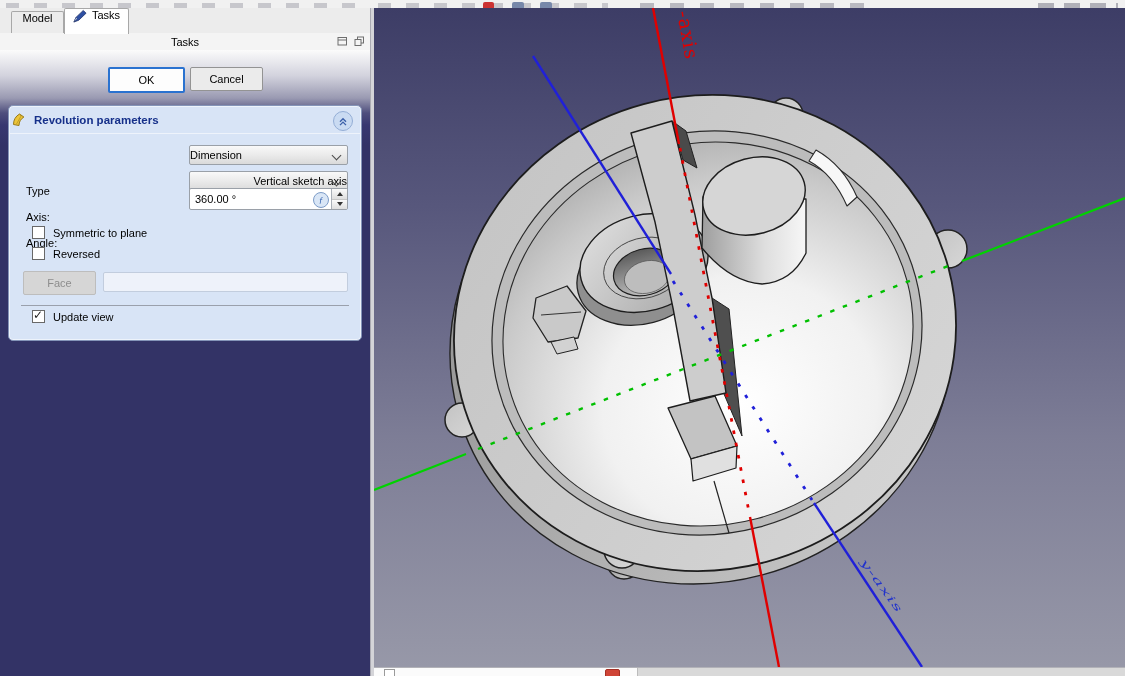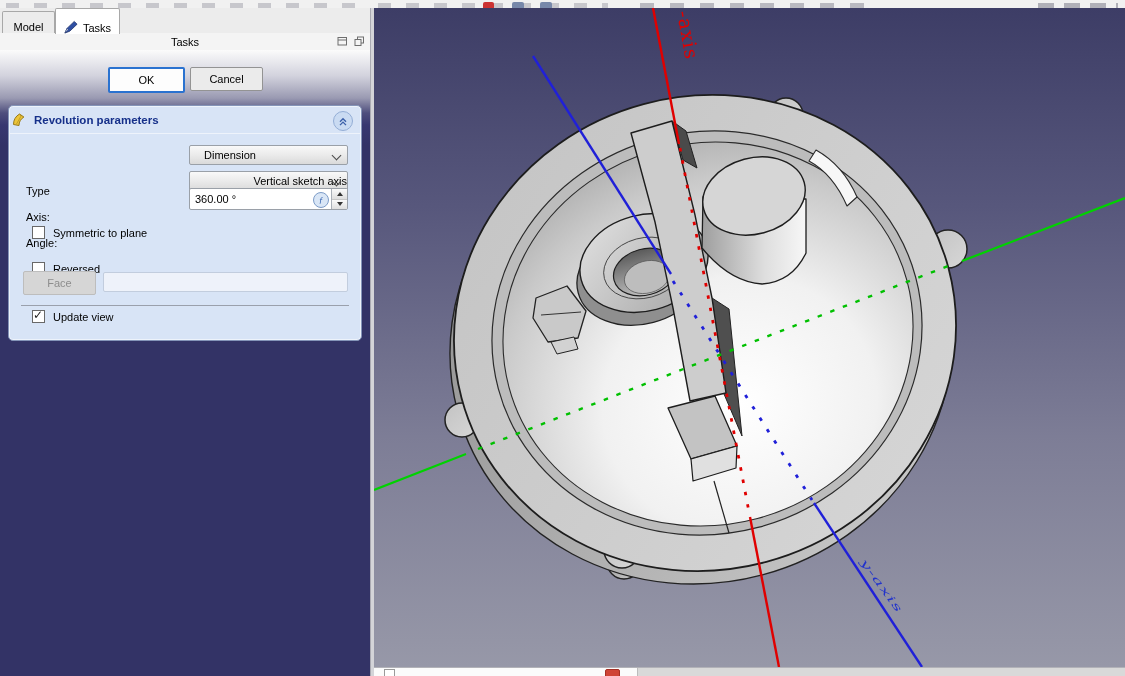--- a/index.html
+++ b/index.html
@@ -11,42 +11,42 @@
   .top-sliver .frag-row{position:absolute;left:6px;top:3px;height:5px;width:350px;
      background:repeating-linear-gradient(90deg,#c7c7cc 0 13px,transparent 13px 28px);}
   .top-sliver .frag-row.v2{left:378px;width:230px;}
   .top-sliver .frag-row.v3{left:640px;width:230px;background:repeating-linear-gradient(90deg,#b9b9c0 0 14px,transparent 14px 30px);}
   .top-sliver .frag-row.v4{left:1038px;width:80px;background:repeating-linear-gradient(90deg,#b0b0b8 0 16px,transparent 16px 26px);}
   .frag{position:absolute;top:2px;height:6px;border-radius:2px 2px 0 0;}
   
   .left{position:absolute;left:0;top:8px;width:370px;height:668px;background:#333366;}
   .tabbar{position:absolute;left:0;top:0;width:100%;height:25px;background:#ececec;border-bottom:1px solid #b9b9b9;}
   .tab{position:absolute;top:3px;height:21px;background:#ececec;border:1px solid #a8a8a8;border-bottom:none;
-       display:flex;align-items:flex-end;justify-content:center;gap:5px;border-radius:2px 2px 0 0;}
+       display:flex;align-items:flex-start;justify-content:center;gap:5px;border-radius:2px 2px 0 0;margin-left:9px;}
   .tab.model{left:2px;width:51px;}
   .tab.tasks{left:55px;top:0;height:25px;width:63px;background:#ffffff;z-index:2;}
   .panel-title{position:absolute;left:0;top:25px;width:100%;height:17px;background:#f4f4f4;border-bottom:1px solid #d2d2d2;
        display:flex;align-items:center;justify-content:center;}
   .title-icons{position:absolute;right:5px;top:3px;display:flex;gap:6px;}
   .task-bg{position:absolute;left:0;top:42px;width:100%;height:626px;
        background:linear-gradient(180deg,#fbfbfb 0px,#d2d2dd 26px,#9a9ab2 48px,#4e4e7d 63px,#383870 75px,#333366 95px,#333366 100%);}
   .btn{position:absolute;top:17px;height:22px;border-radius:2px;display:flex;align-items:center;justify-content:center;cursor:default;}
   .btn.ok{left:108px;width:73px;background:#fdfdfd;border:2px solid #2a72d0;}
   .btn.cancel{left:190px;width:71px;background:#ebebeb;border:1px solid #939393;}
   
   .groupbox{position:absolute;left:8px;top:55px;width:352px;height:234px;background:#d8e4f6;
       border:1px solid #8494b8;border-radius:5px;box-shadow:inset 0 0 0 1px rgba(255,255,255,.55);}
   .grp-header{position:absolute;left:1px;top:1px;right:1px;height:26px;display:flex;align-items:center;gap:7px;
       border-bottom:1px solid #eef3fb;}
   .grp-title{font-weight:bold;color:#16308a;font-size:11.5px;}
   .collapse{position:absolute;right:7px;top:4px;width:18px;height:18px;border-radius:50%;
       background:#cadbf2;border:1px solid #94aed6;display:flex;align-items:center;justify-content:center;}
   .row-label{position:absolute;left:17px;color:#000;margin-top:35px;}
   .combo{position:absolute;left:180px;width:159px;height:20px;background:linear-gradient(#f9f9f9,#e9e9e9 55%,#dadada);
-      border:1px solid #9aa0a8;border-radius:2px;display:flex;align-items:center;padding-left:14px;box-sizing:border-box;}
+      border:1px solid #9aa0a8;border-radius:2px;display:flex;align-items:center;padding-left:0;box-sizing:border-box;}
   .combo .chev{position:absolute;right:7px;top:6px;width:6px;height:6px;border-right:1.5px solid #4a4a4a;border-bottom:1.5px solid #4a4a4a;transform:rotate(45deg);}
   .spinbox{position:absolute;left:180px;width:159px;height:22px;background:#ffffff;border:1px solid #9aa0a8;border-radius:2px;
       box-sizing:border-box;display:flex;align-items:center;padding-left:5px;}
   .fx{position:absolute;right:18px;top:3px;width:14px;height:14px;border-radius:50%;background:#d9e6f6;border:1px solid #7d9cc8;
       color:#2f5fae;font-size:9px;font-style:italic;display:flex;align-items:center;justify-content:center;font-family:"Liberation Serif",serif;}
   .updown{position:absolute;right:0;top:0;bottom:0;width:15px;border-left:1px solid #aab0b8;display:flex;flex-direction:column;}
   .updown div{flex:1;background:linear-gradient(#fafafa,#dedede);display:flex;align-items:center;justify-content:center;border-bottom:1px solid #c6c6c6;}
   .updown div:last-child{border-bottom:none;}
   .tri-up{width:0;height:0;border-left:3px solid transparent;border-right:3px solid transparent;border-bottom:4px solid #333;}
   .tri-dn{width:0;height:0;border-left:3px solid transparent;border-right:3px solid transparent;border-top:4px solid #333;}
@@ -158,21 +158,21 @@
             <div>
                 <span class="tri-dn"></span>
               </div>
           </span>
         </div>
 
         <label class="cb" style="top:120px;">
           <span class="cb-box"></span>
           <span>Symmetric to plane</span>
         </label>
-        <label class="cb" style="top:156px;">
+        <label class="cb" style="top:141px;">
           <span class="cb-box"></span>
           <span>Reversed</span>
         </label>
 
         <div class="face-btn">
           <span>Face</span>
         </div>
         <div class="face-field">
           <span></span>
         </div>

